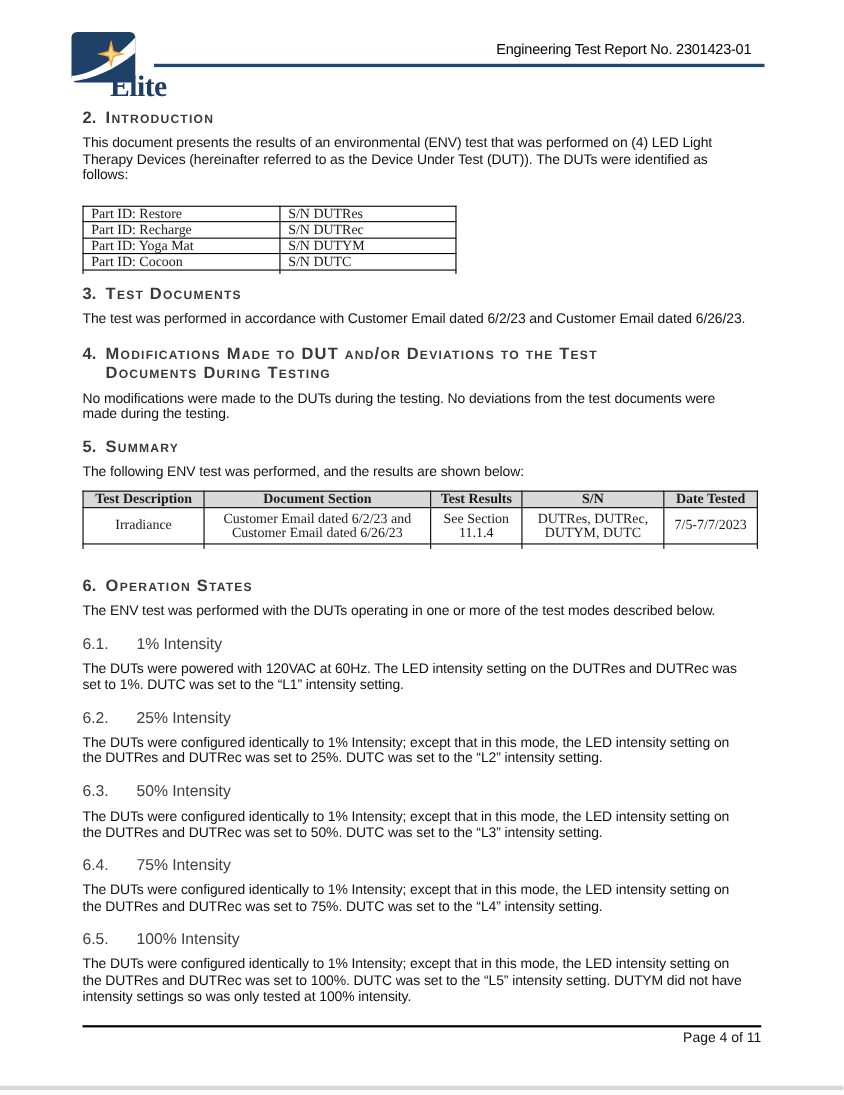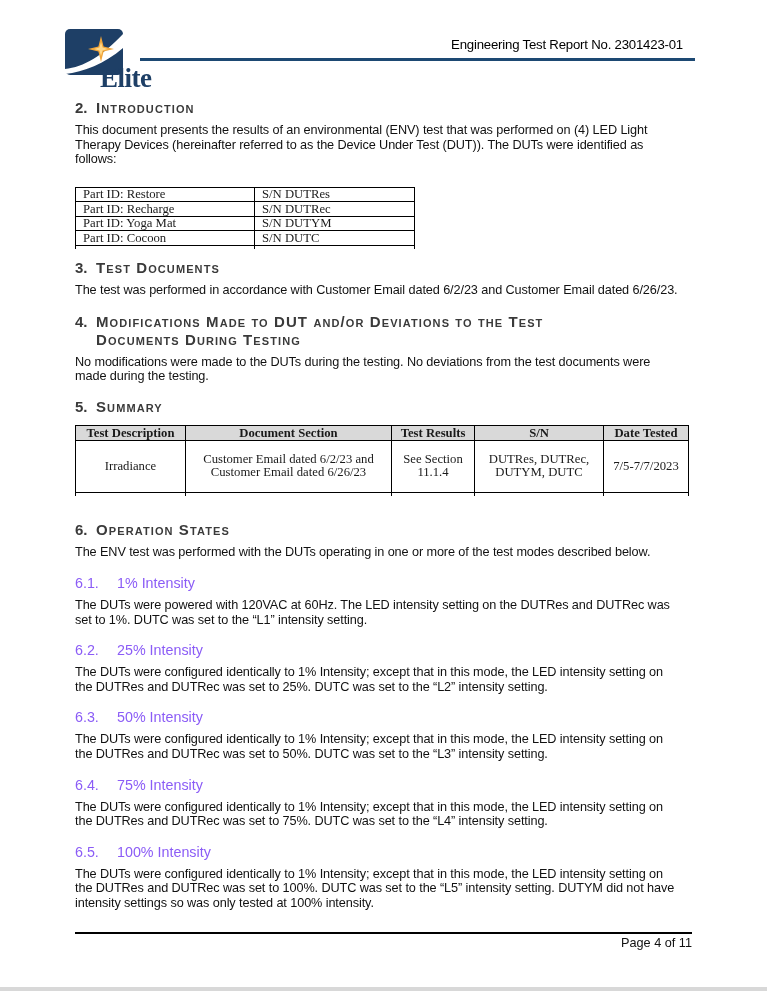--- a/index.html
+++ b/index.html
@@ -32,22 +32,22 @@
 
   .h1 {
     display:flex; font-weight:bold; color:#3a3a3a;
     font-size:15px; line-height:18px; letter-spacing:1.1px;
   }
   .h1 .num { flex:0 0 21px; letter-spacing:0; }
   .h1 .txt { font-variant:small-caps; }
   .h1 .block { display:block; }
 
   .h2 {
-    display:flex; font-weight:normal; color:#8b5cf6;
-    font-size:14.3px; line-height:17px;
+    display:flex; font-weight:normal; color:#404040;
+    font-size:14.3px; line-height:17px;gap:7px;
   }
   .h2 .num { flex:0 0 42px; }
 
   .para { font-size:12.7px; line-height:14.6px; color:#111; letter-spacing:-0.1px; }
   .para .pl { white-space:nowrap; }
 
   
   #sec2-h   { margin-top:99px; }
   #sec2-p   { margin-top:6px; }
   #dut-table{ margin-top:20px; }
@@ -75,21 +75,21 @@
   .dut-table .c1 { width:179px; }
   .dut-table .c2 { width:160px; }
 
   .sum-table { width:613px; }
   .sum-table th {
     background:#d9d9d9; font-weight:bold; text-align:center;
     height:14px; line-height:13px; padding:0.5px 1px;
   }
   .sum-table td {
     text-align:center; vertical-align:middle;
-    line-height:13.4px; padding:12px 1px; white-space:pre-line;
+    line-height:13.4px; padding:3px 1px; white-space:pre-line;
   }
   .sum-table .w1 { width:110px; } .sum-table .w2 { width:206px; }
   .sum-table .w3 { width:83px; }  .sum-table .w4 { width:129px; }
   .sum-table .w5 { width:85px; }
 
   tr.stub td {
     border-bottom:none; border-top:none; height:4px; padding:0;
   }
 
   
@@ -171,20 +171,23 @@
     </div>
     <div class="para" id="sec4-p">
       <div class="pl">No modifications were made to the DUTs during the testing. No deviations from the test documents were</div>
       <div class="pl">made during the testing.</div>
     </div>
 
     <div class="h1" id="sec5-h">
       <span class="num">5.</span>
       <span class="txt">Summary</span>
     </div>
+    <div class="para" id="sec5-p">
+      <div class="pl">The following ENV test was performed, and the results are shown below:</div>
+    </div>
 
     <table class="sum-table" id="sum-table">
       <tbody>
         <tr>
           <th class="w1">Test Description</th>
           <th class="w2">Document Section</th>
           <th class="w3">Test Results</th>
           <th class="w4">S/N</th>
           <th class="w5">Date Tested</th>
         </tr>

